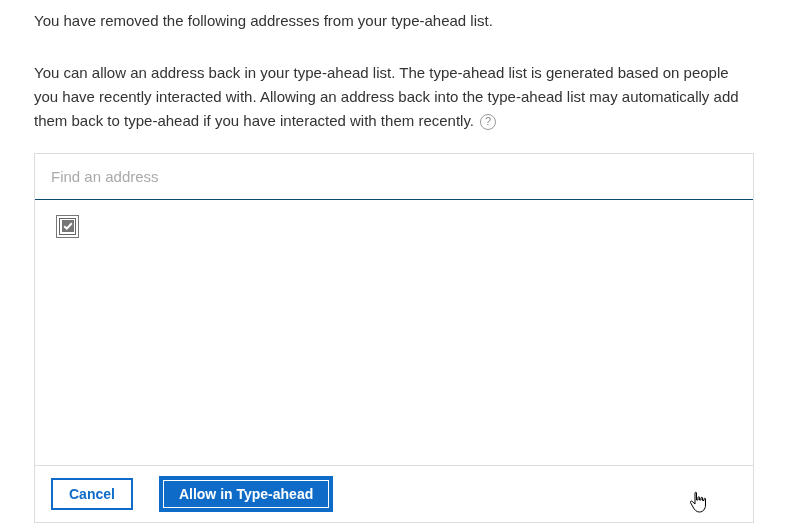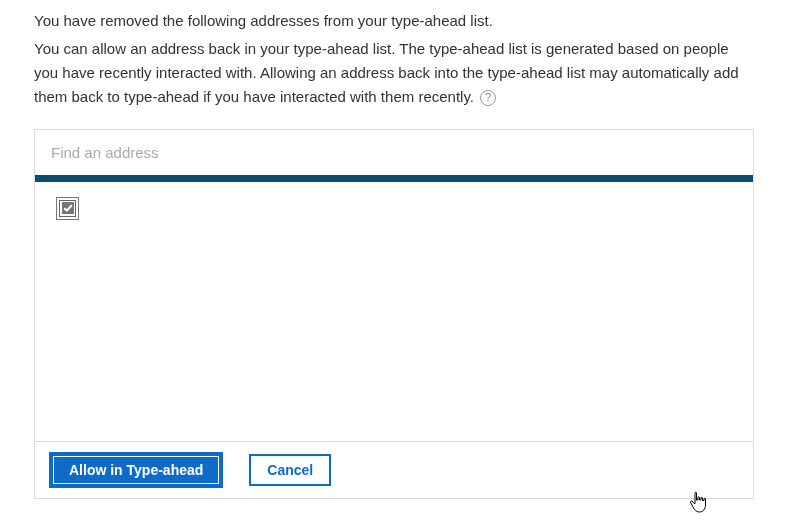--- a/index.html
+++ b/index.html
@@ -9,21 +9,21 @@
       color: #333;
       background: #fff;
       width: 788px;
       height: 532px;
       padding: 10px 34px 20px 34px;
       position: relative;
     }
     .intro1 {
       color: #333;
       line-height: 1.5;
-      margin-bottom: 4px;
+      margin-bottom: 28px;
     }
     .intro2 {
       color: #333;
       line-height: 1.6;
     }
     .help-icon {
       display: inline-flex;
       align-items: center;
       justify-content: center;
       width: 16px;
@@ -36,21 +36,21 @@
       margin-left: 2px;
     }
     .panel {
       border: 1px solid #ddd;
       margin-top: 20px;
       height: 370px;
       display: flex;
       flex-direction: column;
     }
     .search-row {
-      border-bottom: 7px solid #0c4a6e;
+      border-bottom: 1px solid #0c4a6e;
       padding: 0;
     }
     .search-input {
       width: 100%;
       border: none;
       outline: none;
       font-size: 15px;
       padding: 14px 16px;
       color: #333;
       background: #fff;
@@ -146,21 +146,21 @@
       <span class="checkbox outlined">
         <svg width="12" height="12" viewBox="0 0 12 12">
           <rect x="0" y="0" width="12" height="12" fill="#777"></rect>
           <path d="M2.2 6.2 L4.8 8.6 L9.8 3.2" stroke="#fff" stroke-width="2" fill="none"></path>
         </svg>
       </span>
     </div>
   </div>
 
   <div class="footer">
+    <button class="btn">Cancel</button>
     <button class="btn primary">Allow in Type-ahead</button>
-    <button class="btn">Cancel</button>
   </div>
 
 </div>
 
 <svg class="cursor-pointer-svg" viewBox="0 0 22 26">
   <path d="M7 4 C7 3 8.5 3 8.5 4 L8.5 11 L10 11 L10 8.5 C10 7.5 11.5 7.5 11.5 8.5 L11.5 11 L13 11 L13 9 C13 8 14.5 8 14.5 9 L14.5 11.5 L16 11.5 L16 10 C16 9 17.5 9 17.5 10 L17.5 16 C17.5 20 15 23 11.5 23 C8.5 23 6.5 21 5 18 L2.5 13.5 C2 12.5 3.2 11.5 4 12.3 L7 15 Z" fill="#fff" stroke="#000" stroke-width="1"></path>
 </svg>
 
 </body></html>

